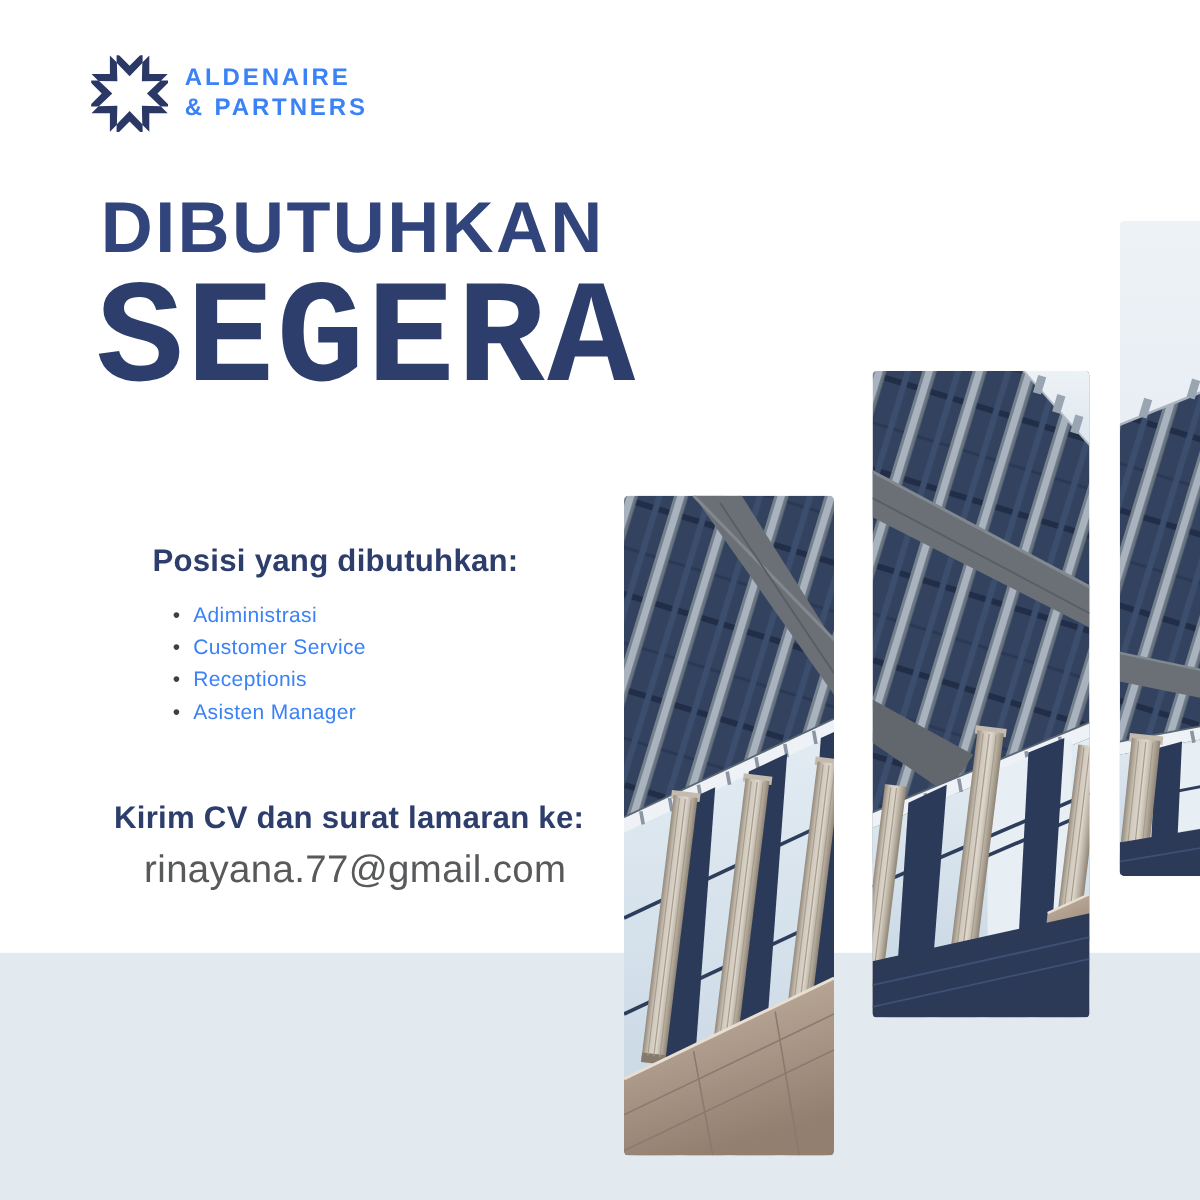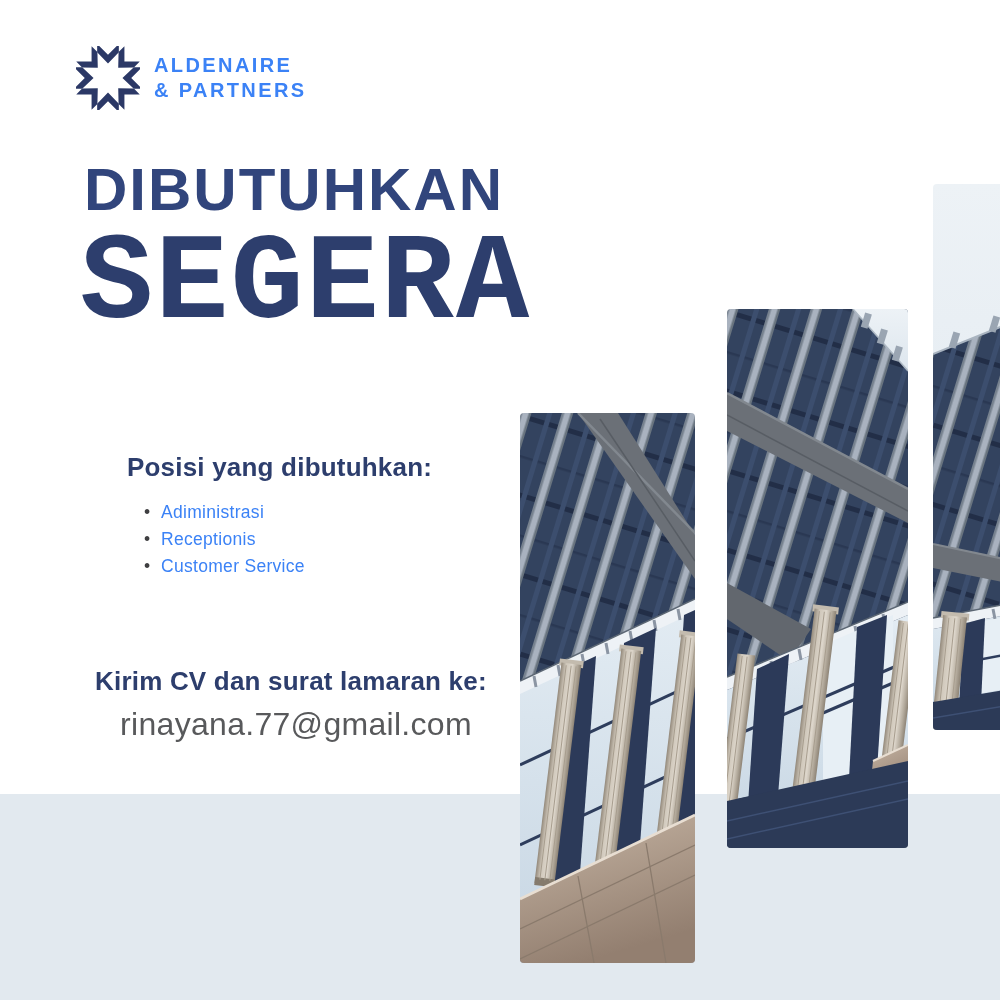--- a/index.html
+++ b/index.html
@@ -96,22 +96,23 @@
     </div>
   </header>
 
   <div class="hl1">DIBUTUHKAN</div>
   <div class="hl2">SEGERA</div>
 
   <section class="positions">
     <div class="sec-heading">Posisi yang dibutuhkan:</div>
     <ul>
       <li>Adiministrasi</li>
+      <li>Customer Service</li>
       <li>Receptionis</li>
-      <li>Customer Service</li>
+      <li>Asisten Manager</li>
     </ul>
   </section>
 
   <section class="contact">
     <div class="sec-heading">Kirim CV dan surat lamaran ke:</div>
     <div class="contact-email">rinayana.77@gmail.com</div>
   </section>
 
   <div class="panel panel-a">
     <svg viewBox="0 0 175 550" preserveAspectRatio="none" role="img" aria-label="Low-angle photo strips of a blue glass office building">

